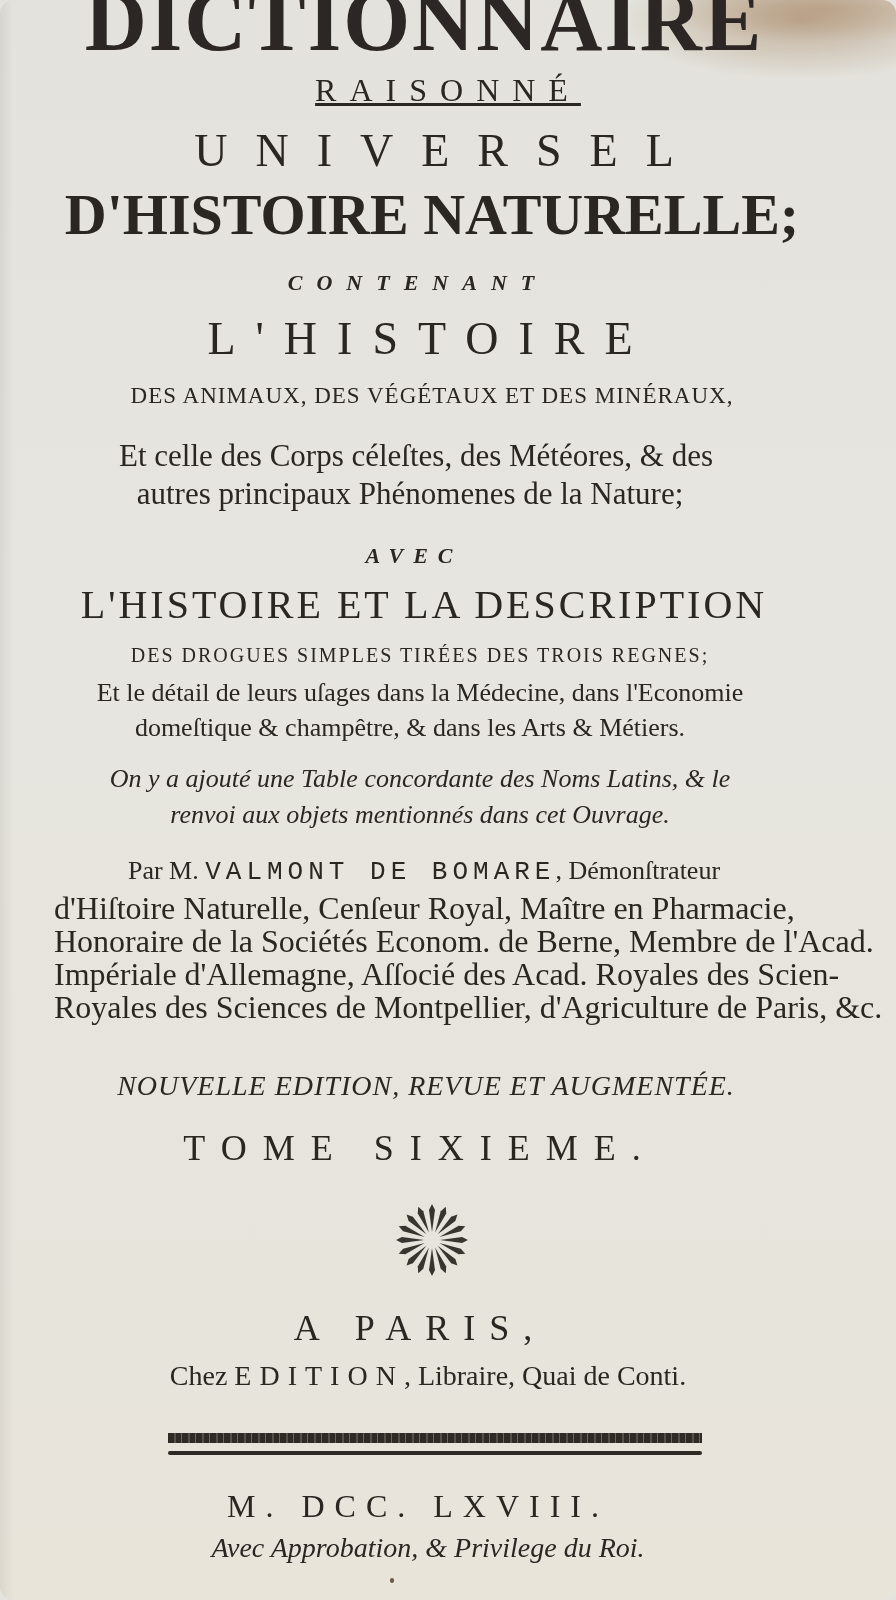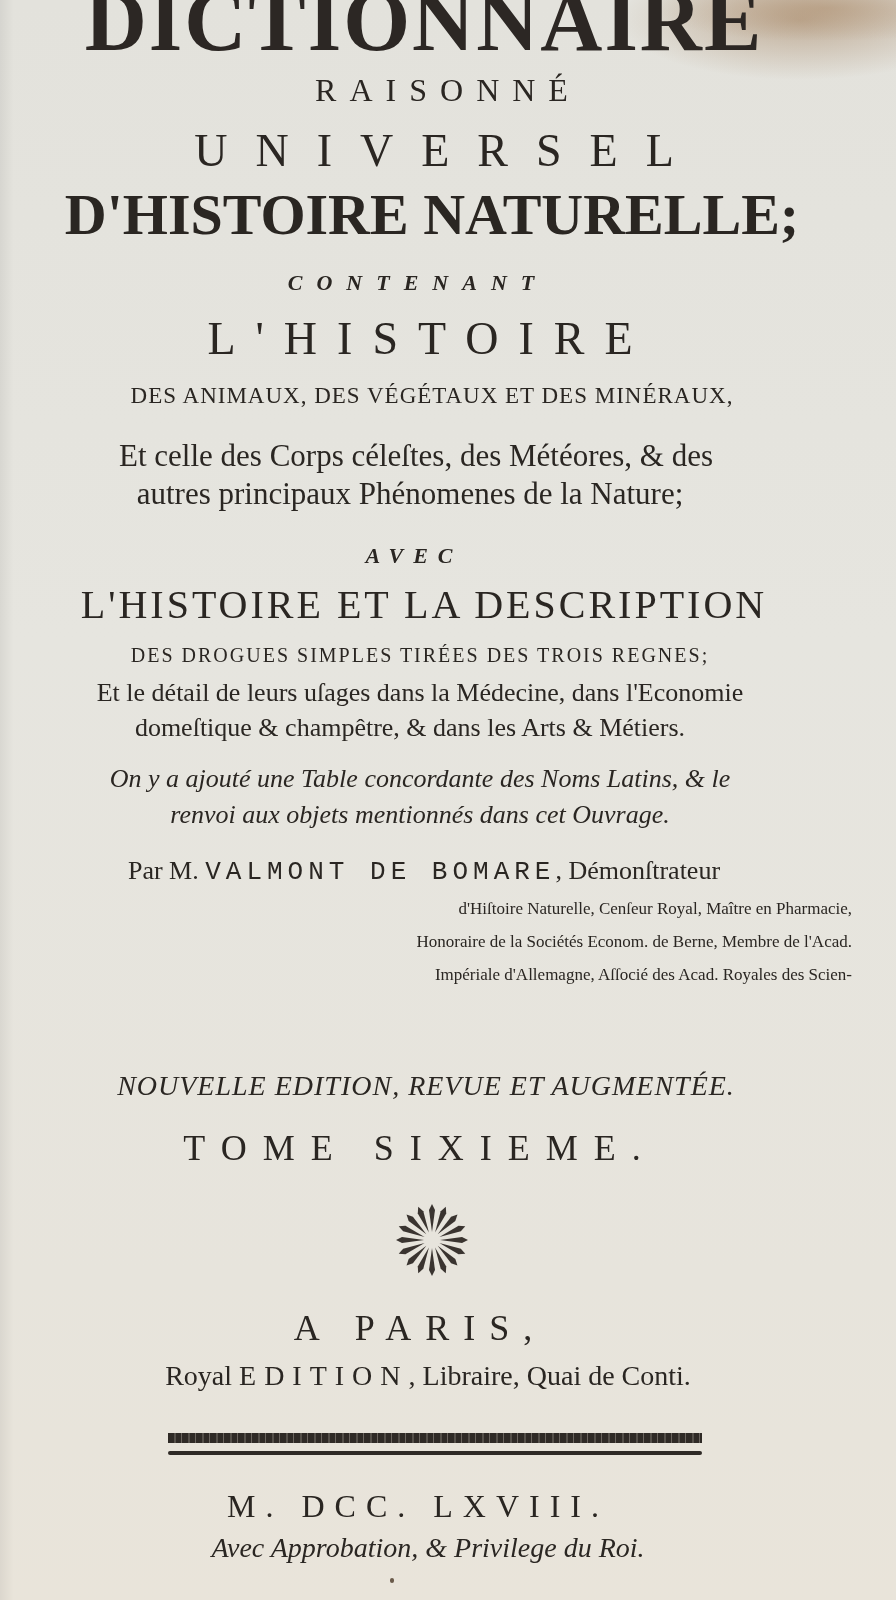--- a/index.html
+++ b/index.html
@@ -12,20 +12,21 @@
       color: #2a2622;
     }
     .page {
       position: relative;
       width: 896px;
       height: 1600px;
       background:
         radial-gradient(ellipse 180px 60px at 800px 20px, rgba(150,110,70,0.45), rgba(150,110,70,0) 100%),
         linear-gradient(180deg, #e3e2dc 0%, #e6e5df 40%, #e7e4dc 80%, #e9e4da 100%);
       overflow: hidden;
+      border-radius: 14px;
     }
     .page::before {
       content: "";
       position: absolute;
       left: 0; top: 0; bottom: 0;
       width: 14px;
       background: linear-gradient(90deg, rgba(0,0,0,0.06), rgba(0,0,0,0));
     }
     .line {
       position: absolute;
@@ -41,20 +42,21 @@
       letter-spacing: 2px;
       font-weight: bold;
       color: #2c2724;
       left: -24px;
     }
     .raisonne {
       top: 74px;
       font-size: 32px;
       letter-spacing: 13px;
       left: 0;
+      text-decoration: underline;
     }
     .universel {
       top: 128px;
       font-size: 46px;
       letter-spacing: 28px;
       left: 0;
     }
     .histoire-nat {
       top: 186px;
       font-size: 58px;
@@ -111,26 +113,25 @@
     }
     .body-md { font-size: 26px; }
     .detail { top: 680px; left: -28px; }
     .domestique { top: 715px; left: -38px; }
     .italic-md { font-size: 26px; font-style: italic; }
     .on-y { top: 766px; left: -28px; }
     .renvoi { top: 802px; left: -28px; }
     .par { top: 858px; left: -24px; }
     .author-block {
       position: absolute;
-      left: 42px;
+      left: 54px;
       width: 810px;
-      font-size: 17px;
+      font-size: 32px;
       line-height: 33px;
       white-space: nowrap;
-      text-align: right;
     }
     .author-block div { height: 33px; }
     .nouvelle {
       top: 1072px;
       font-size: 28px;
       font-style: italic;
       letter-spacing: 1px;
       left: -22px;
     }
     .tome {
@@ -234,20 +235,21 @@
   <div class="line italic-md renvoi">renvoi aux objets mentionnés dans cet Ouvrage.</div>
 
   <div class="line body-md par">
     <span>Par M.</span>
     <span style="letter-spacing:5px;font-family:Liberation Mono, monospace;">VALMONT DE BOMARE</span><span>, Démonſtrateur</span>
   </div>
   <div class="author-block" style="top: 892px;">
     <div>d'Hiſtoire Naturelle, Cenſeur Royal, Maître en Pharmacie,</div>
     <div>Honoraire de la Sociétés Econom. de Berne, Membre de l'Acad.</div>
     <div>Impériale d'Allemagne, Aſſocié des Acad. Royales des Scien-</div>
+    <div>Royales des Sciences de Montpellier, d'Agriculture de Paris, &amp;c.</div>
   </div>
 
   <div class="line nouvelle">NOUVELLE EDITION, REVUE ET AUGMENTÉE.</div>
   <div class="line tome">TOME SIXIEME.</div>
 
   <svg class="ornament" viewBox="-40 -40 80 80">
     <g fill="#3a3430">
       <g id="petal">
         <path d="M0,-8 L-3,-30 L0,-36 L3,-30 Z"></path>
       </g>
@@ -264,21 +266,21 @@
       <use href="#petal" transform="rotate(247.5)"></use>
       <use href="#petal" transform="rotate(270)"></use>
       <use href="#petal" transform="rotate(292.5)"></use>
       <use href="#petal" transform="rotate(315)"></use>
       <use href="#petal" transform="rotate(337.5)"></use>
     </g>
   </svg>
 
   <div class="line a-paris">A PARIS,</div>
   <div class="line chez">
-    <span>Royal</span>
+    <span>Chez</span>
     <span class="spaced">EDITION</span><span>, Libraire, Quai de Conti.</span>
   </div>
 
   <div class="rule-thick"></div>
   <div class="rule-thin"></div>
 
   <div class="line year">M. DCC. LXVIII.</div>
   <div class="line approbation">Avec Approbation, &amp; Privilege du Roi.</div>
   <div class="dot"></div>
 </div>

